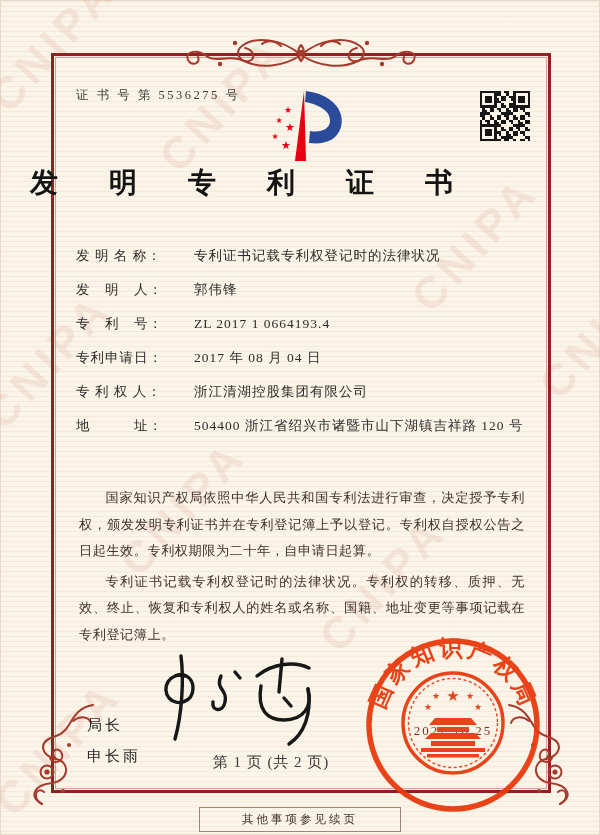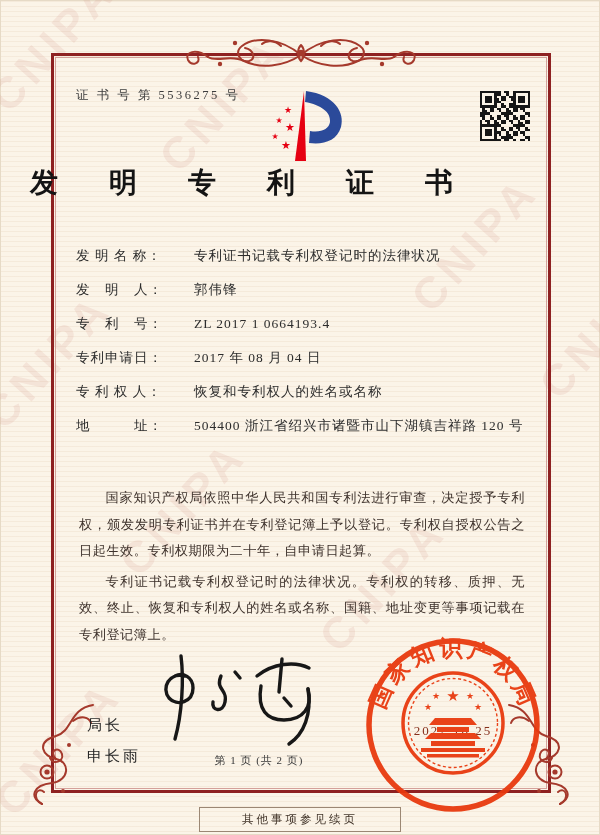--- a/index.html
+++ b/index.html
@@ -63,22 +63,22 @@
     text-align:justify;
   }
   .paragraphs p{margin:4px;text-indent:2em;letter-spacing:0.5px;}
   .signer{
     position:absolute;left:86px;top:676px;
     font-size:15px;color:#262626;letter-spacing:3px;line-height:31px;margin-top:33px;
   }
   .signature{position:absolute;left:150px;top:645px;width:175px;height:105px;}
   .seal{position:absolute;left:362px;top:634px;width:180px;height:180px;opacity:0.94;}
   .page-info{
-    position:absolute;left:0;top:752px;width:516px;text-align:center;
-    font-size:11px;color:#3a3a3a;letter-spacing:1px;
+    position:absolute;left:12px;top:752px;width:516px;text-align:center;
+    font-size:15px;color:#3a3a3a;letter-spacing:1px;
   }
   .footer-note{
     position:absolute;left:50%;top:806px;transform:translateX(-50%);
     border:1px solid #9b8774;
     padding:4px 42px;
     font-size:11.5px;color:#43362b;letter-spacing:3px;white-space:nowrap;
     background:transparent;
   }
 </style>
 </head>
@@ -324,21 +324,21 @@
     <div class="field-row">
       <span class="field-label">发　明　人：</span><span class="field-value">郭伟锋</span>
     </div>
     <div class="field-row">
       <span class="field-label">专　利　号：</span><span class="field-value">ZL 2017 1 0664193.4</span>
     </div>
     <div class="field-row">
       <span class="field-label">专利申请日：</span><span class="field-value">2017 年 08 月 04 日</span>
     </div>
     <div class="field-row">
-      <span class="field-label">专 利 权 人：</span><span class="field-value">恢复和专利权人的姓名或名称</span>
+      <span class="field-label">专 利 权 人：</span><span class="field-value">浙江清湖控股集团有限公司</span>
     </div>
     <div class="field-row">
       <span class="field-label">地　　　址：</span><span class="field-value">504400 浙江省绍兴市诸暨市山下湖镇吉祥路 120 号</span>
     </div>
   </div>
 
   <div class="paragraphs">
     <p>国家知识产权局依照中华人民共和国专利法进行审查，决定授予专利权，颁发发明专利证书并在专利登记簿上予以登记。专利权自授权公告之日起生效。专利权期限为二十年，自申请日起算。</p>
     <p>专利证书记载专利权登记时的法律状况。专利权的转移、质押、无效、终止、恢复和专利权人的姓名或名称、国籍、地址变更等事项记载在专利登记簿上。</p>
   </div>

